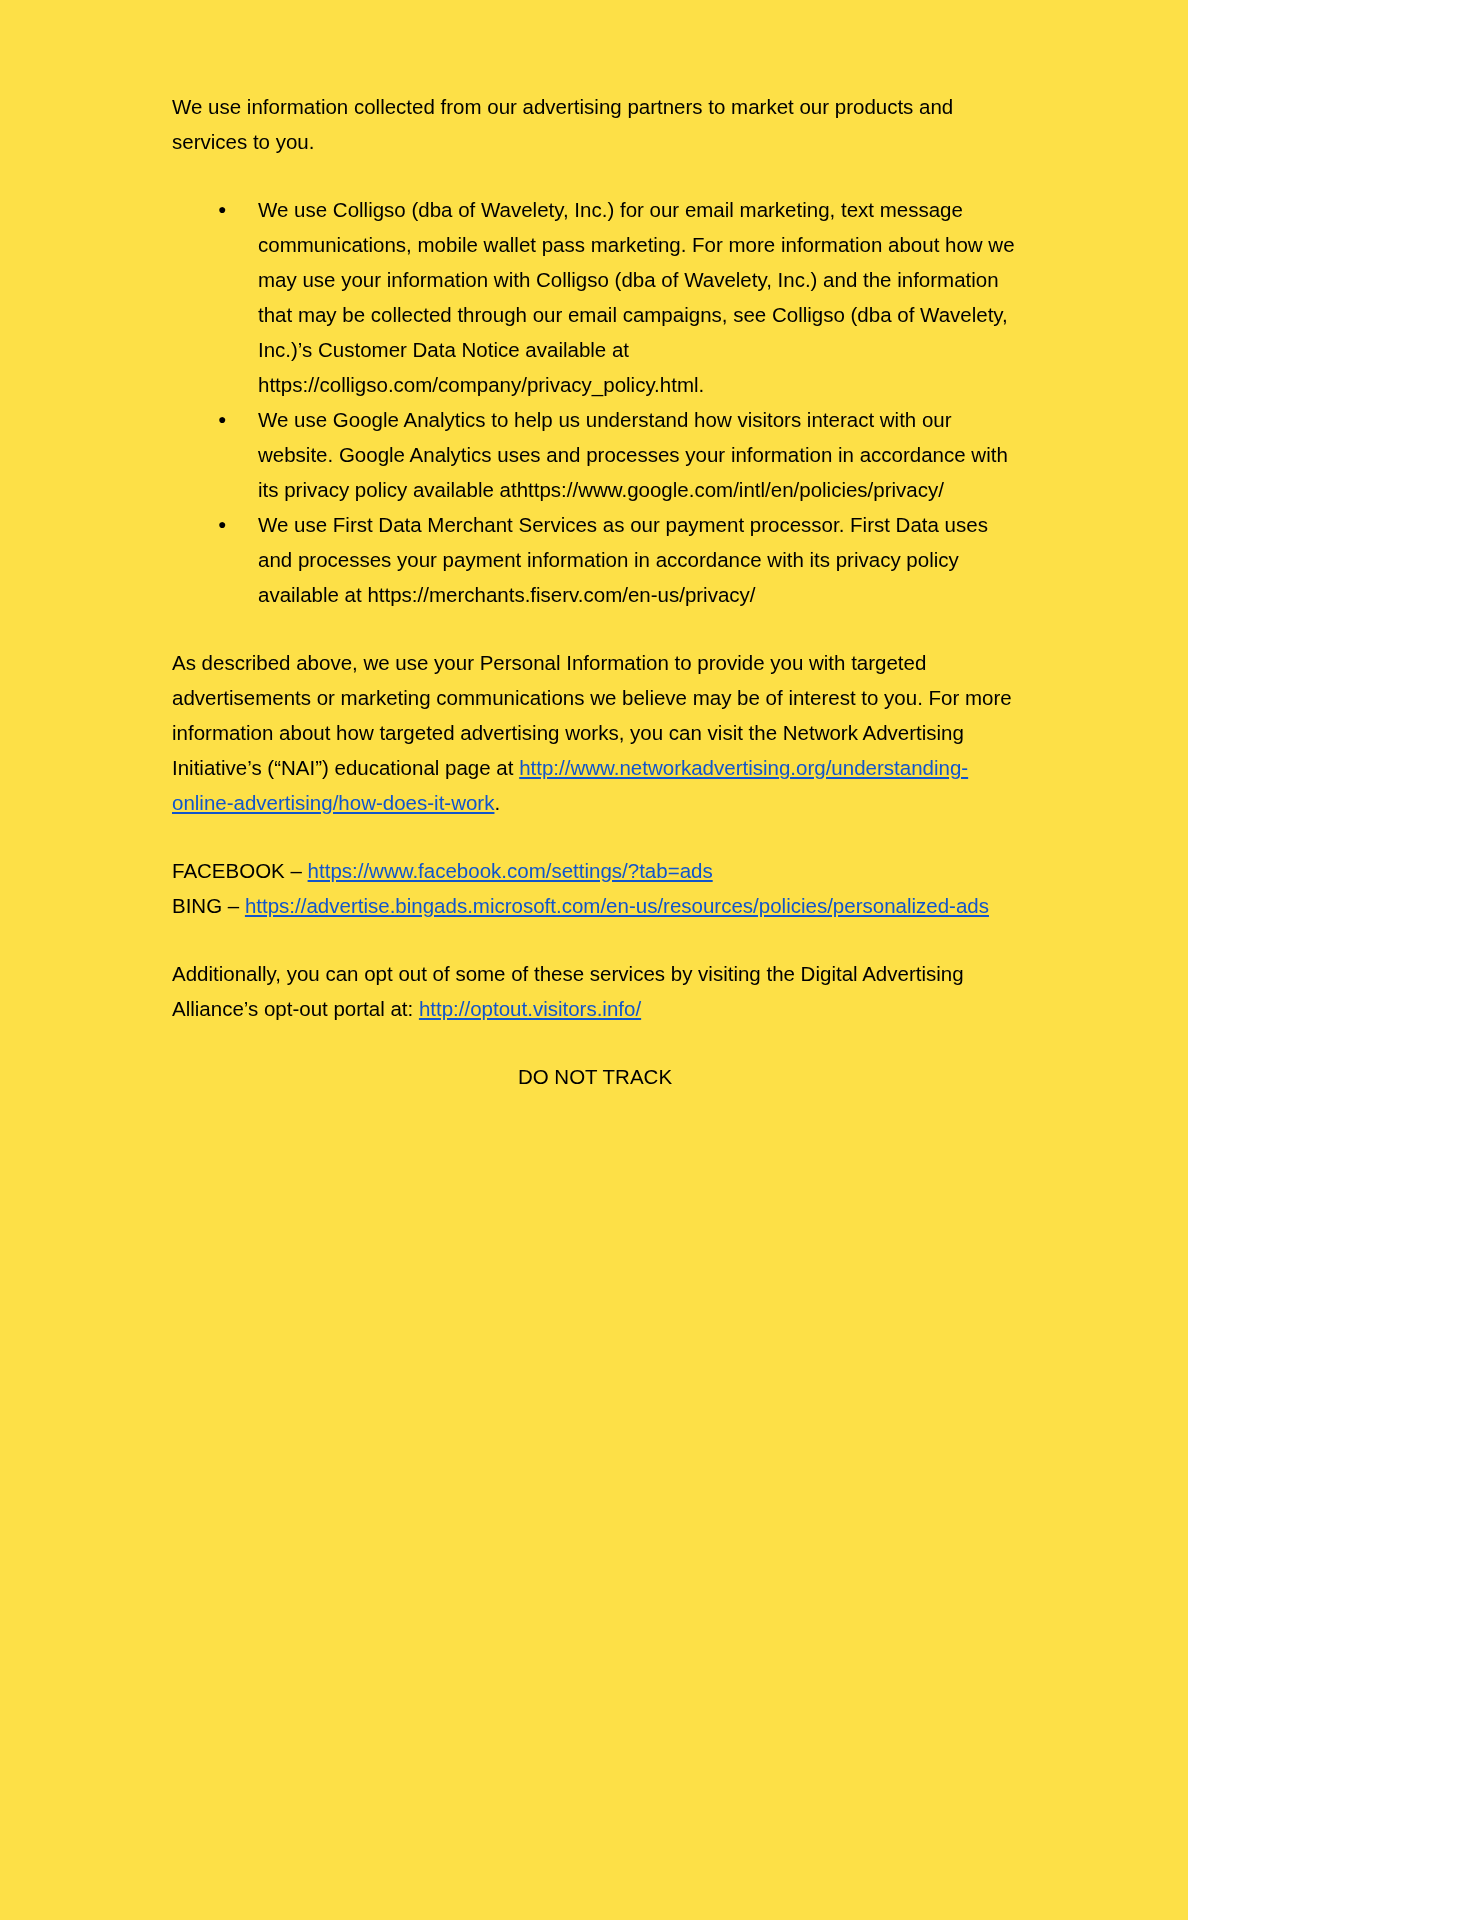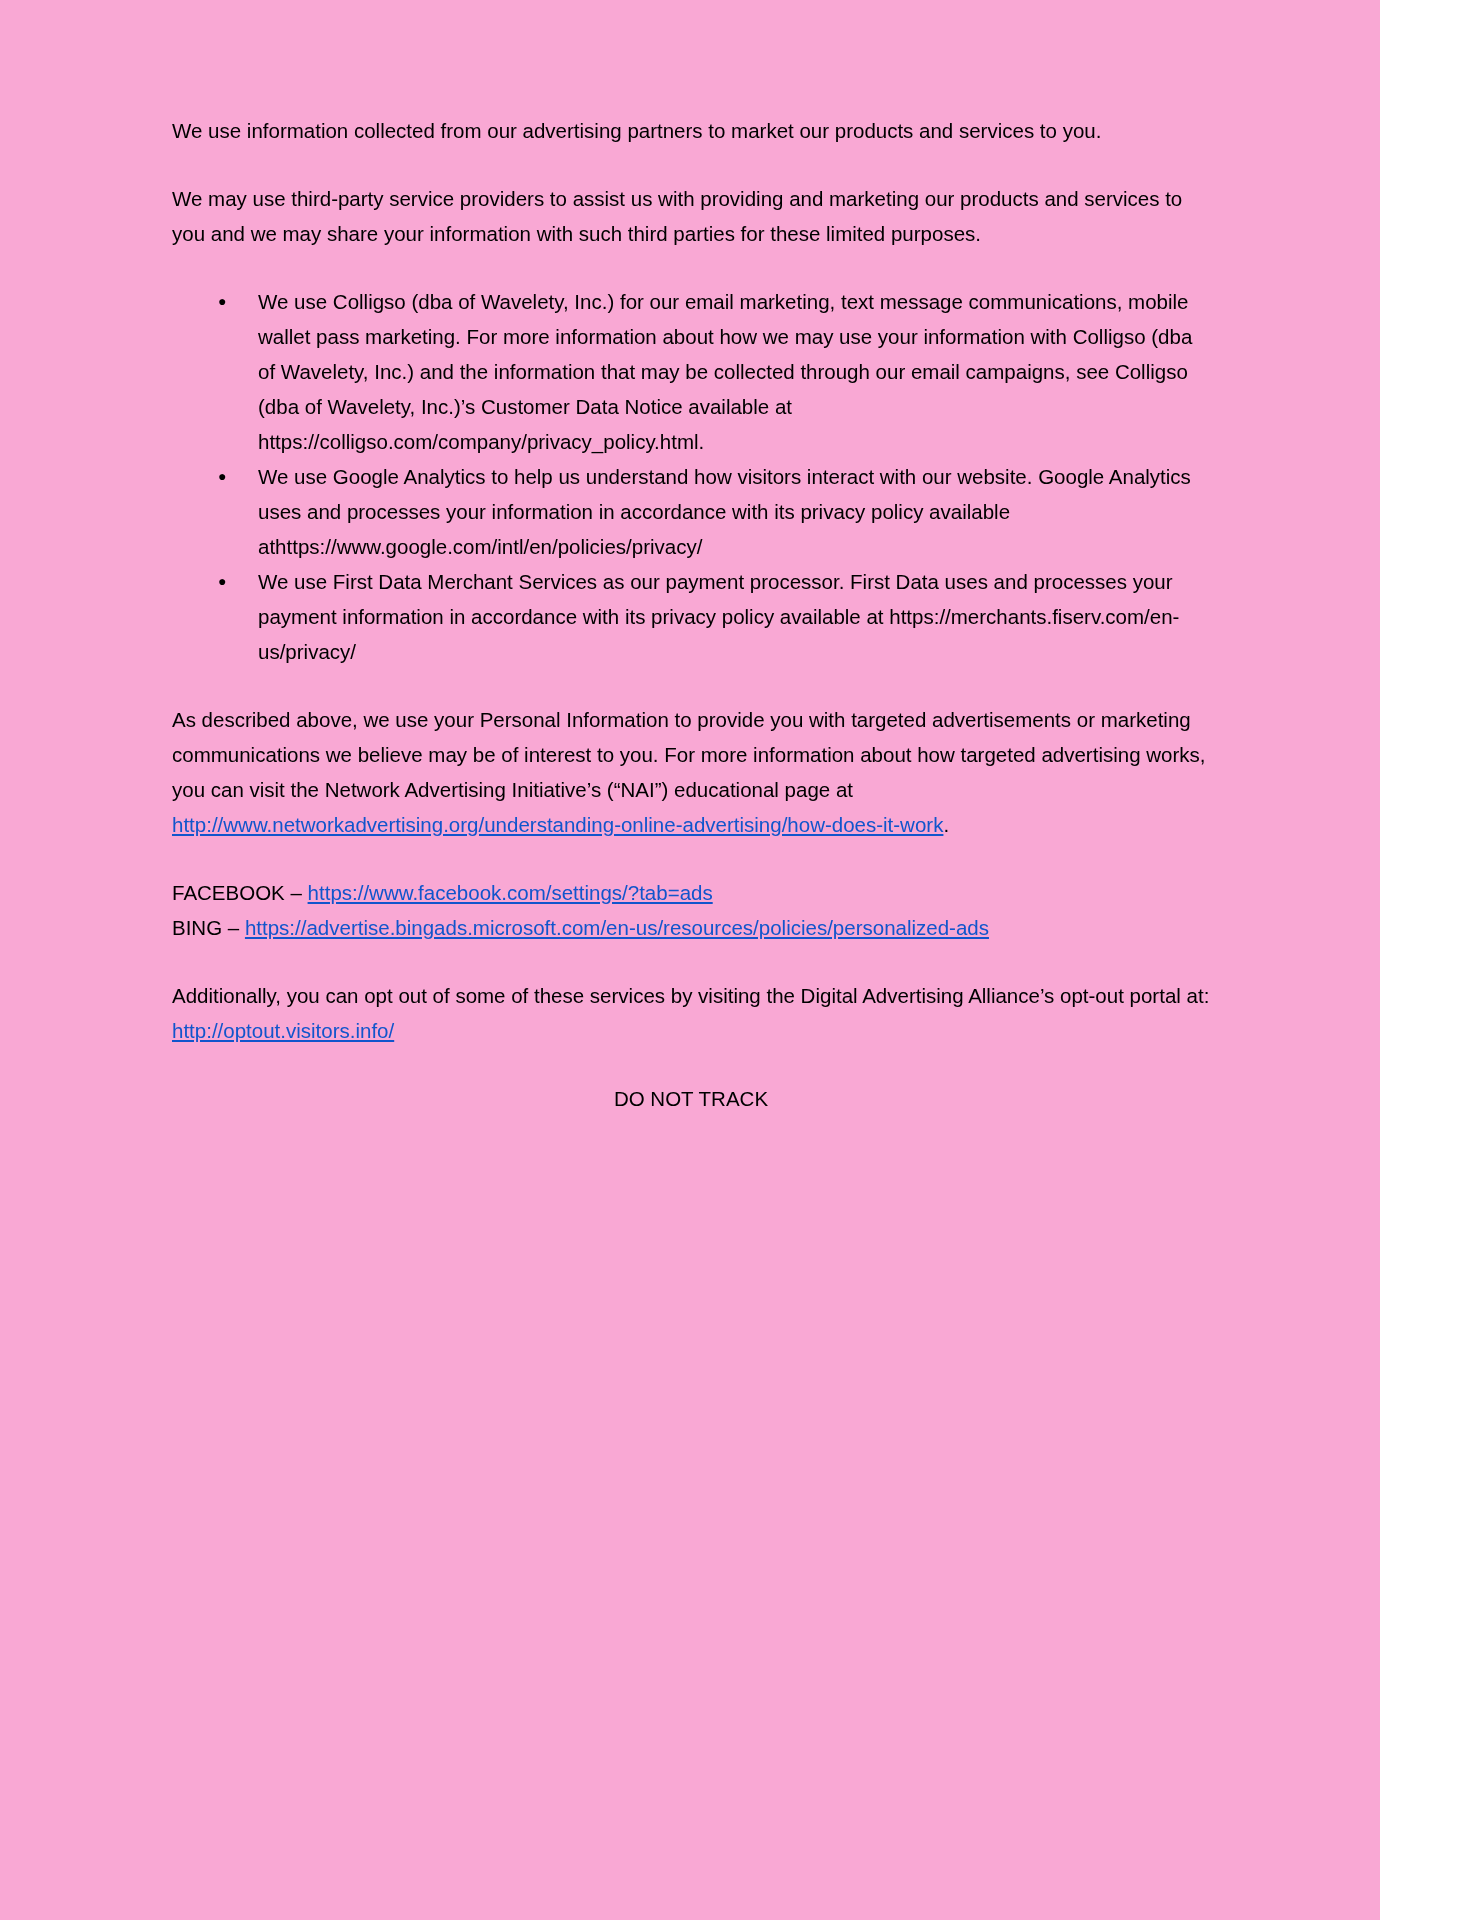--- a/index.html
+++ b/index.html
@@ -9,25 +9,25 @@
   }
   body {
     width: 1484px;
     height: 1920px;
     font-family: "Liberation Sans", sans-serif;
     color: #000000;
     -webkit-font-smoothing: antialiased;
   }
   .page {
     position: relative;
-    width: 1380px;
+    width: 1188px;
     height: 1920px;
-    background: #f9a8d4;
+    background: #fde047;
     box-sizing: border-box;
-    padding: 113px 170px 0 172px;
+    padding: 89px 170px 0 172px;
   }
   .doc-body {
     font-size: 20.5px;
     line-height: 35px;
   }
   p.para {
     margin: 0 0 33px 0;
   }
   p.tight {
     margin: 0;
@@ -63,21 +63,20 @@
   }
 </style>
 </head>
 <body>
 
 <div class="page">
   <div class="doc-body">
 
     <p class="para">We use information collected from our advertising partners to market our products and services to you.</p>
 
-    <p class="para">We may use third-party service providers to assist us with providing and marketing our products and services to you and we may share your information with such third parties for these limited purposes.</p>
 
     <ul class="bullets">
       <li>We use Colligso (dba of Wavelety, Inc.) for our email marketing, text message communications, mobile wallet pass marketing. For more information about how we may use your information with Colligso (dba of Wavelety, Inc.) and the information that may be collected through our email campaigns, see Colligso (dba of Wavelety, Inc.)’s Customer Data Notice available at https://colligso.com/company/privacy_policy.html.</li>
       <li>We use Google Analytics to help us understand how visitors interact with our website. Google Analytics uses and processes your information in accordance with its privacy policy available athttps://www.google.com/intl/en/policies/privacy/</li>
       <li>We use First Data Merchant Services as our payment processor. First Data uses and processes your payment information in accordance with its privacy policy available at https://merchants.fiserv.com/en-us/privacy/</li>
     </ul>
 
     <p class="para"><span>As described above, we use your Personal Information to provide you with targeted advertisements or marketing communications we believe may be of interest to you. For more information about how targeted advertising works, you can visit the Network Advertising Initiative’s (“NAI”) educational page at </span><a class="link" href="#">http://www.networkadvertising.org/understanding-online-advertising/how-does-it-work</a><span>.</span></p>
 
     <p class="tight"><span>FACEBOOK –</span> <a class="link" href="#">https://www.facebook.com/settings/?tab=ads</a></p>

